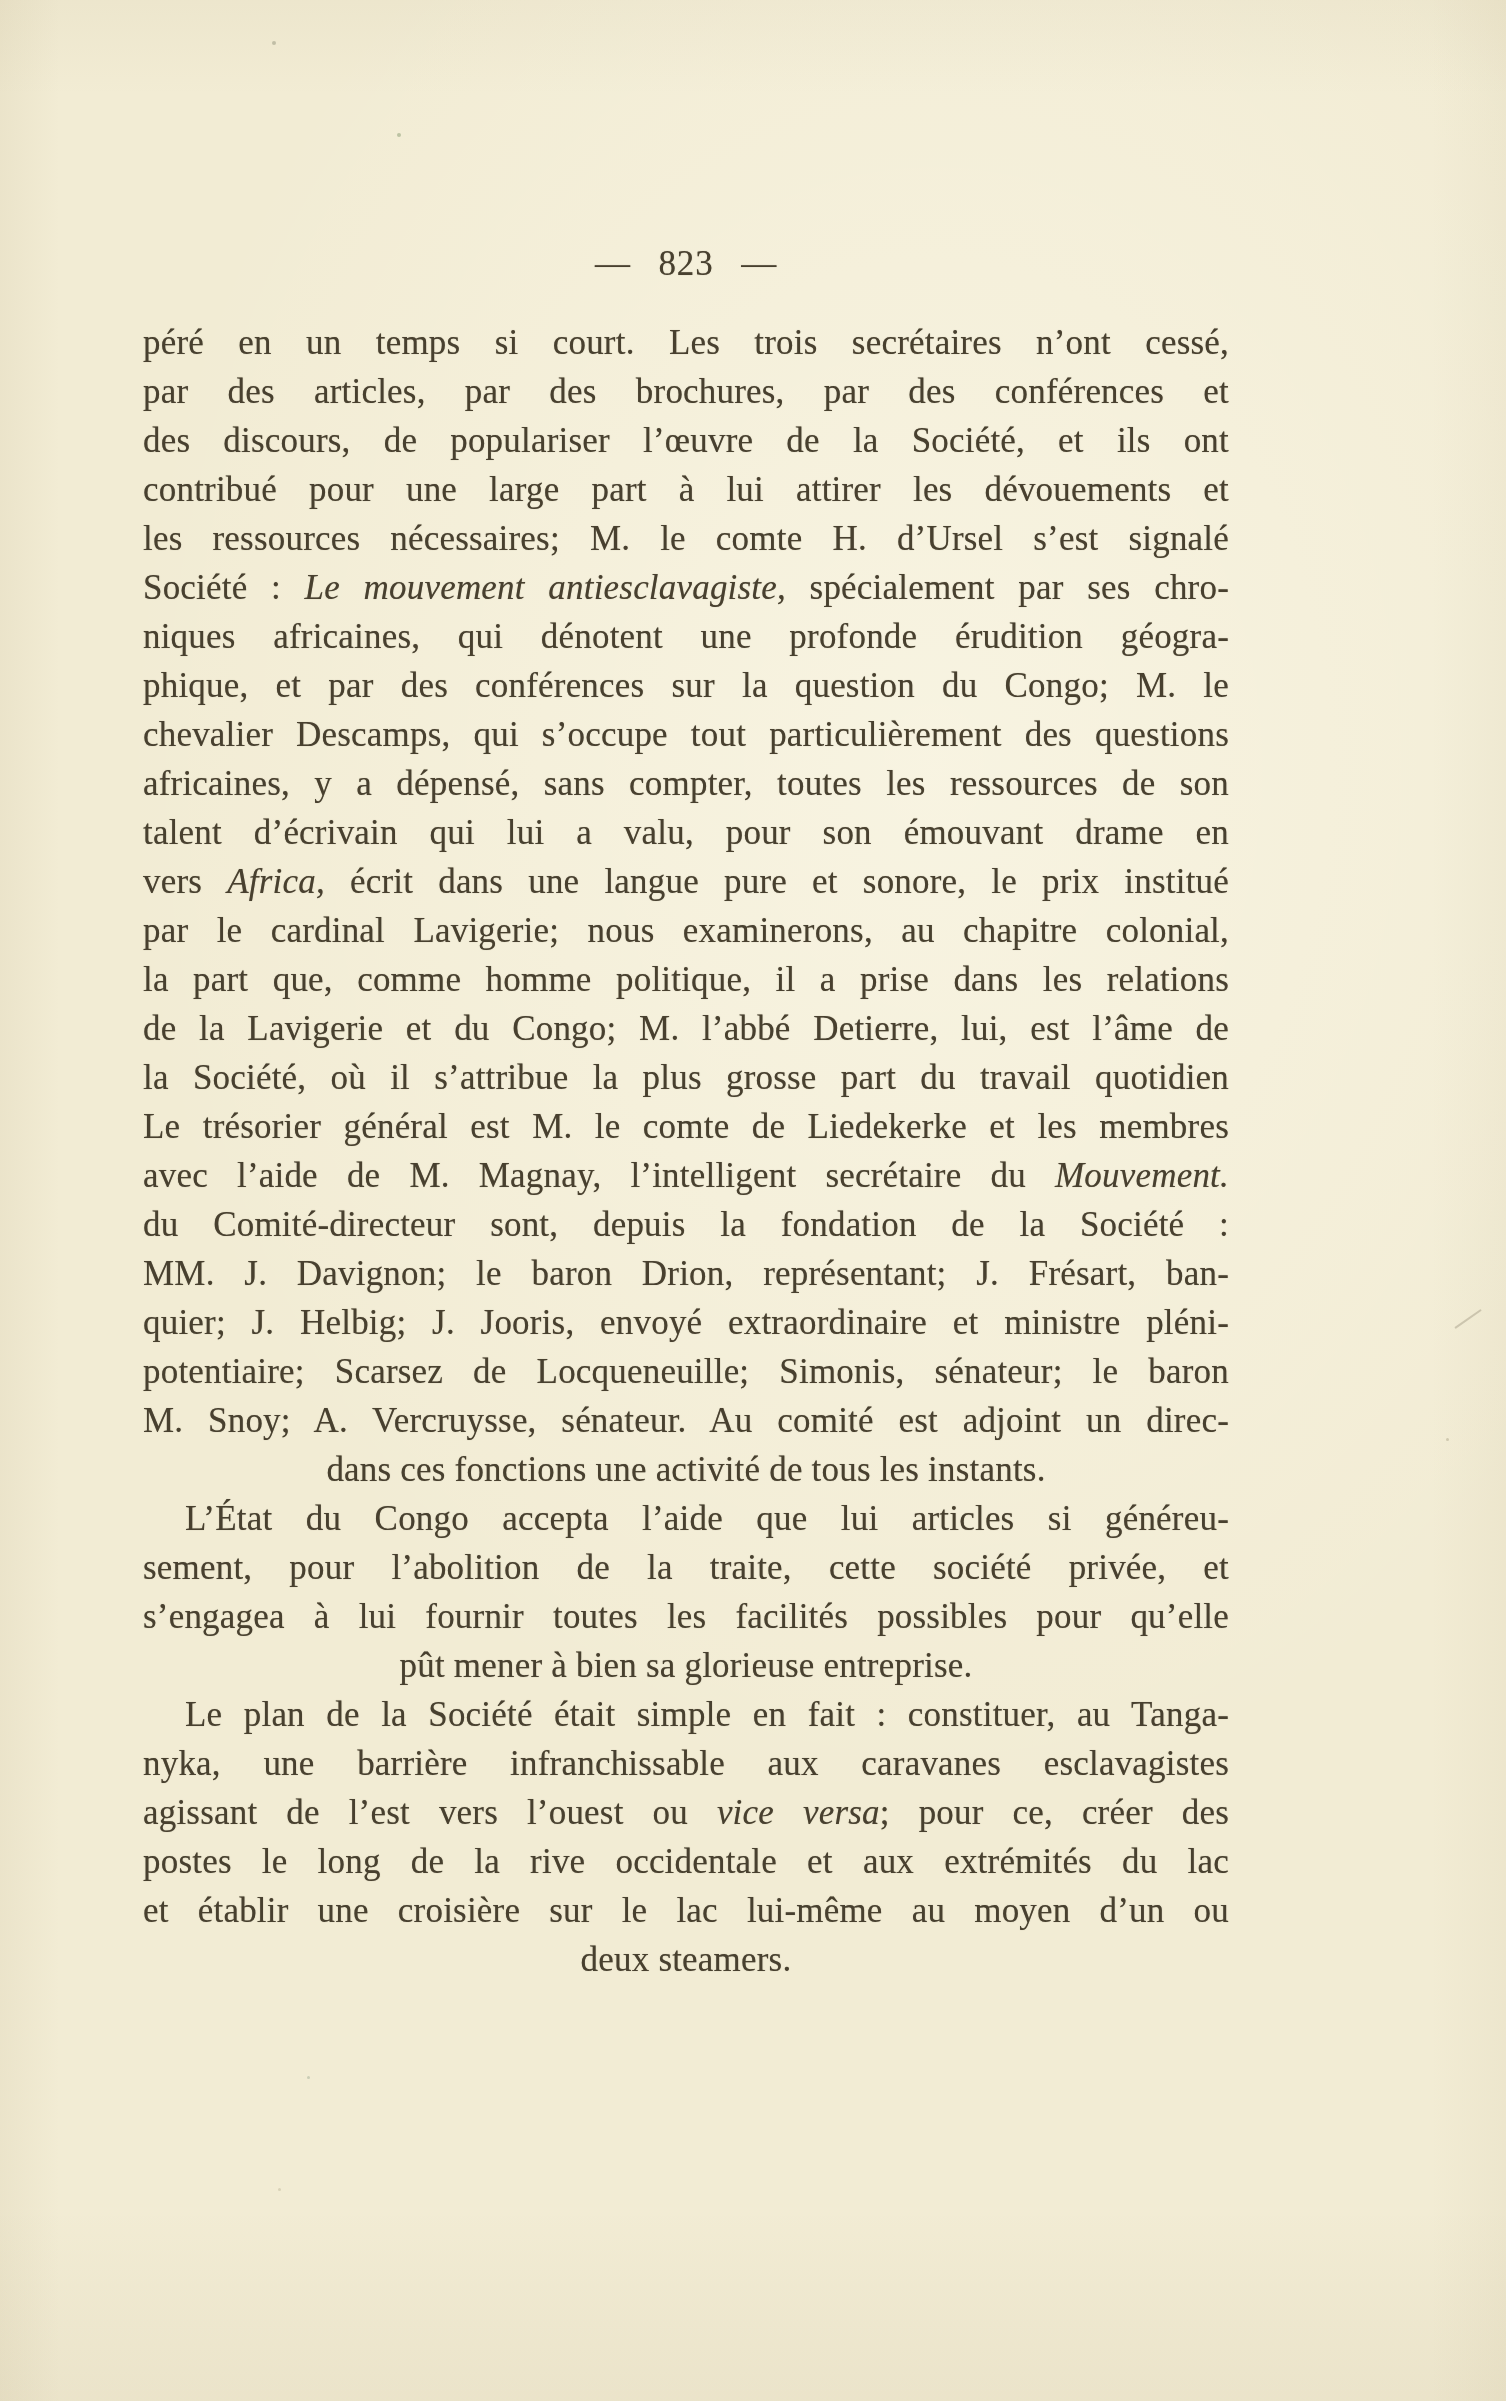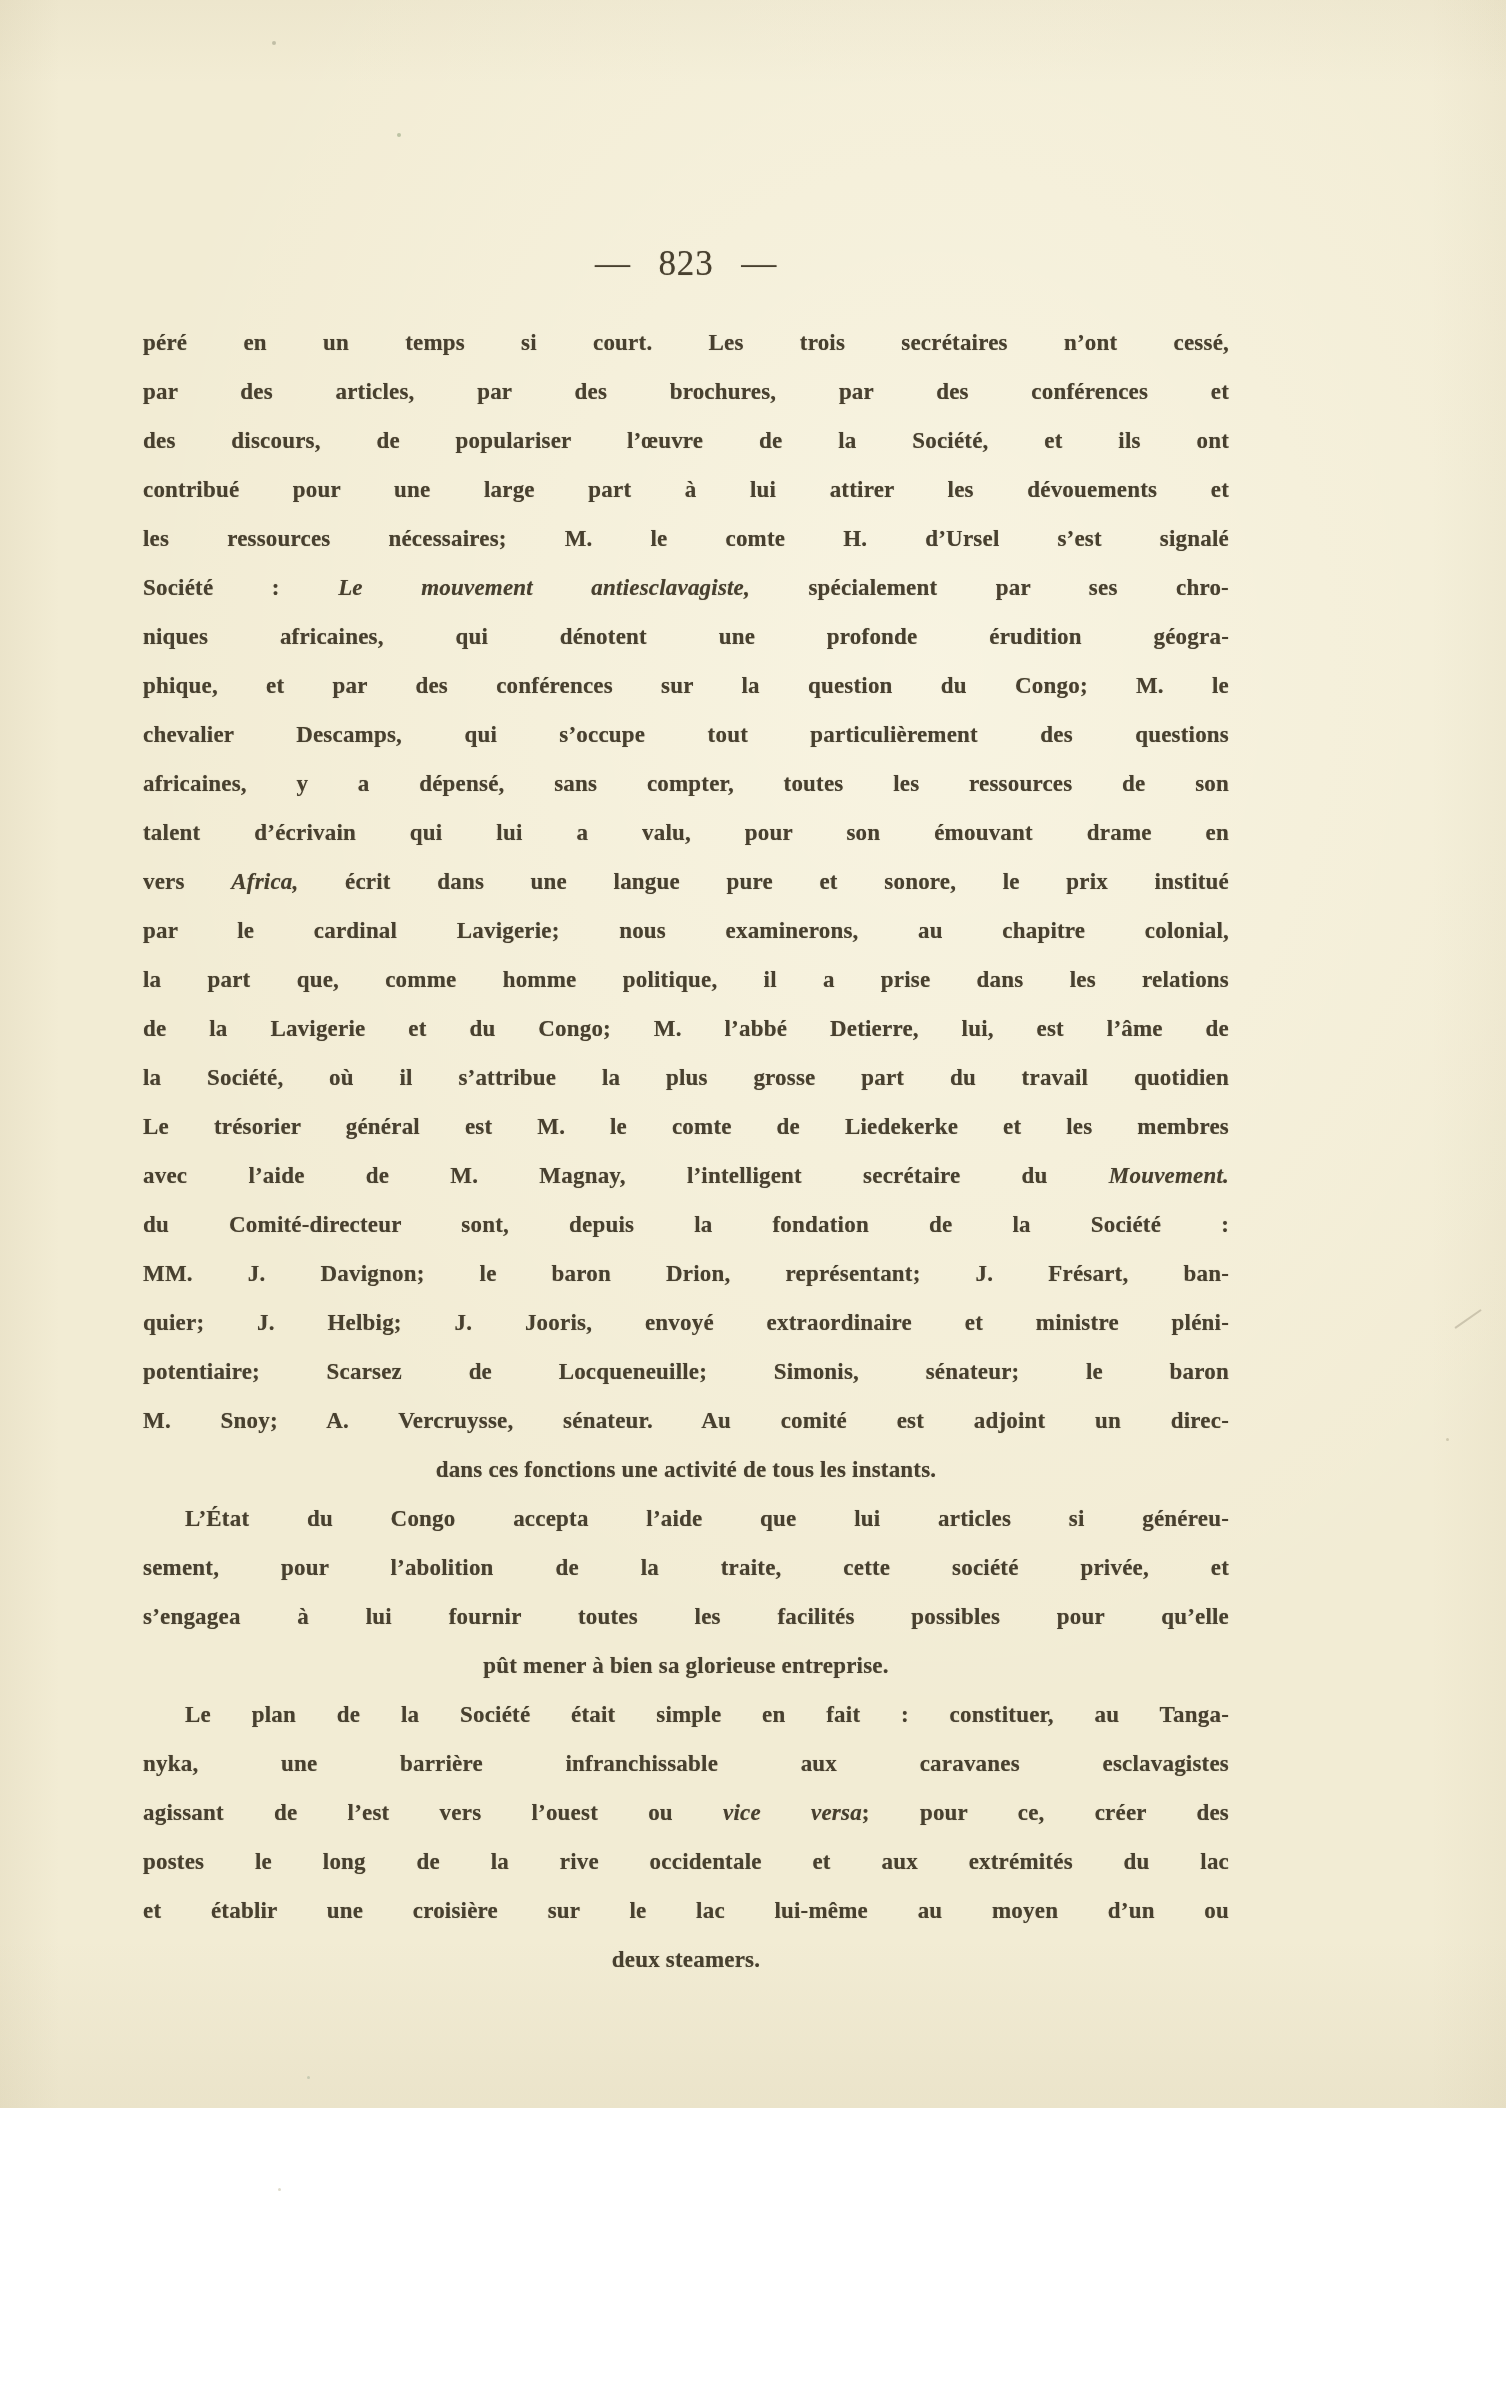--- a/index.html
+++ b/index.html
@@ -5,21 +5,21 @@
   html, body {
     margin: 0;
     padding: 0;
     width: 1506px;
     height: 2401px;
     overflow: hidden;
   }
   .scan-page {
     position: relative;
     width: 1506px;
-    height: 2108px;
+    height: 2401px;
     background:
       radial-gradient(ellipse 1165px 1497px at 62% 32%, rgba(255,253,242,0.45), rgba(255,253,242,0) 70%),
       linear-gradient(to right, rgba(140,118,70,0.07), rgba(140,118,70,0) 4%, rgba(140,118,70,0) 95%, rgba(140,118,70,0.05)),
       linear-gradient(to bottom, rgba(140,118,70,0.05), rgba(140,118,70,0) 4%, rgba(140,118,70,0) 92%, rgba(140,118,70,0.07)),
       var(--paper, #f2ecd4);
     font-family: "Liberation Serif", "DejaVu Serif", serif;
     color: var(--ink, #48402f);
   }
   .page-header {
     position: absolute;
@@ -31,25 +31,24 @@
     line-height: 38px;
     word-spacing: 18.3px;
     letter-spacing: 0.8px;
     text-shadow: 0 0 0.8px rgba(72,64,47,0.55);
   }
   .page-body {
     position: absolute;
     top: 318px;
     left: 143px;
     width: 1086px;
-    font-size: 23px;
+    font-size: 35px;
     line-height: 49px;
     letter-spacing: 0.2px;
     text-shadow: 0 0 0.8px rgba(72,64,47,0.5);
-    font-weight: bold;
   }
   .paragraph { margin: 0; }
   .line {
     text-align: center;
     text-justify: inter-word;
     white-space: normal;
   }
   .line.just {
     text-align: justify;
     text-align-last: justify;

